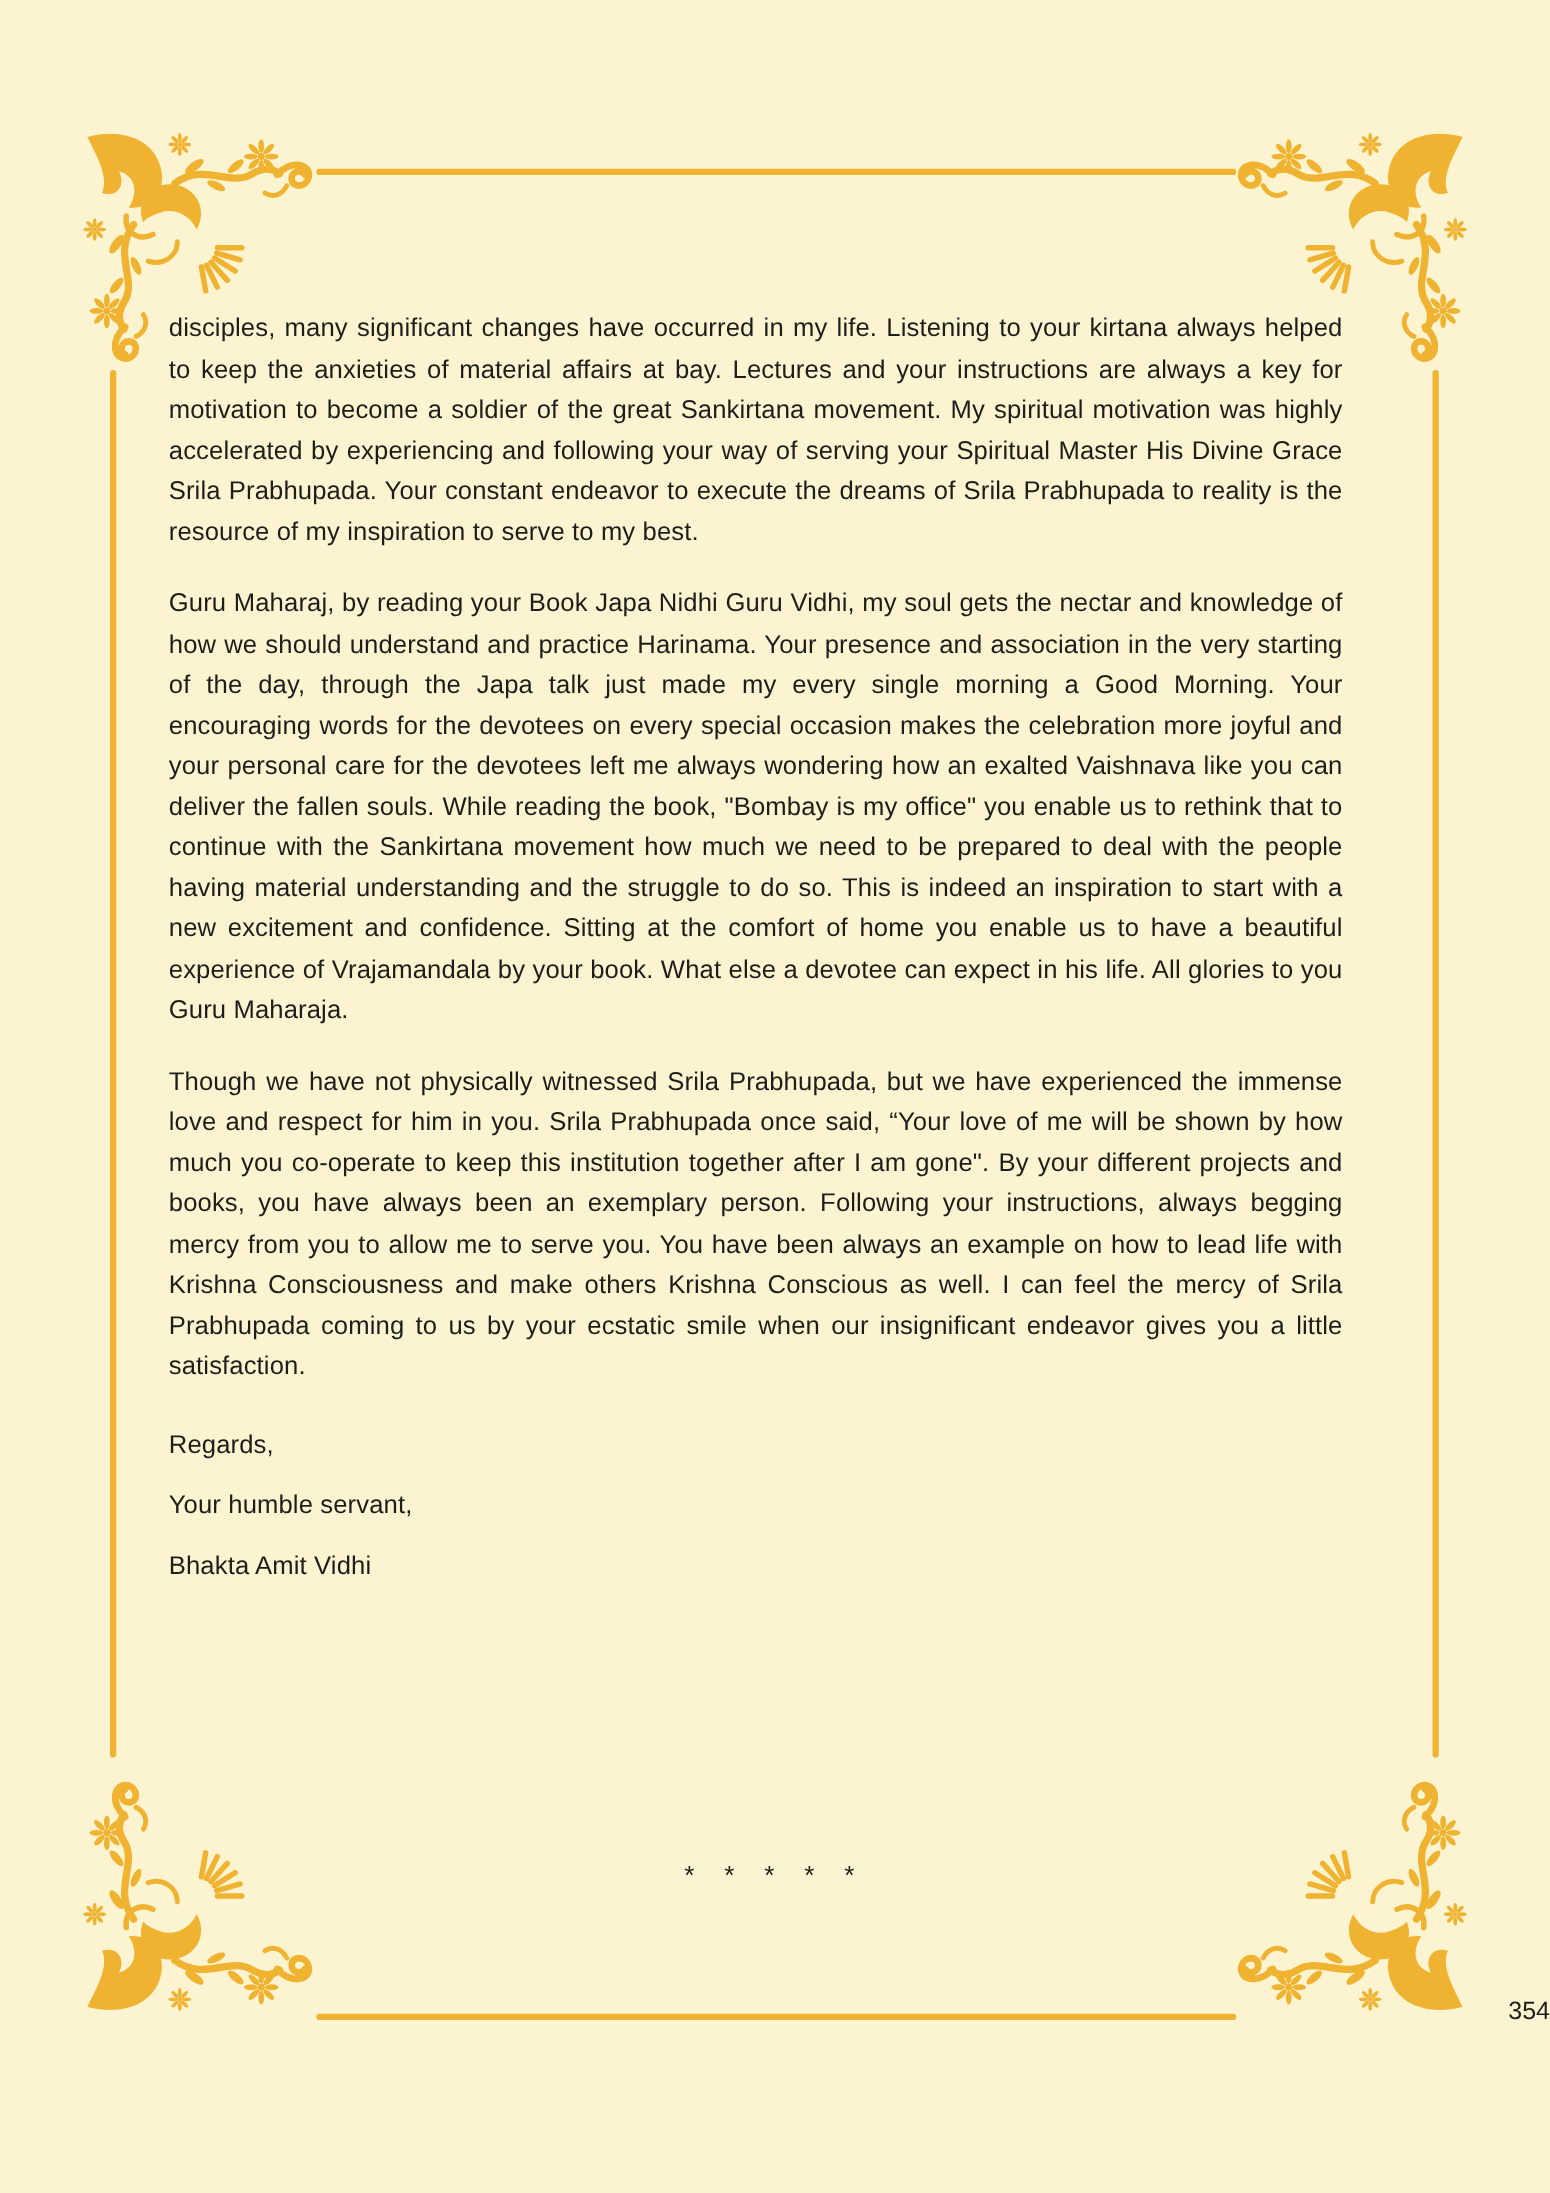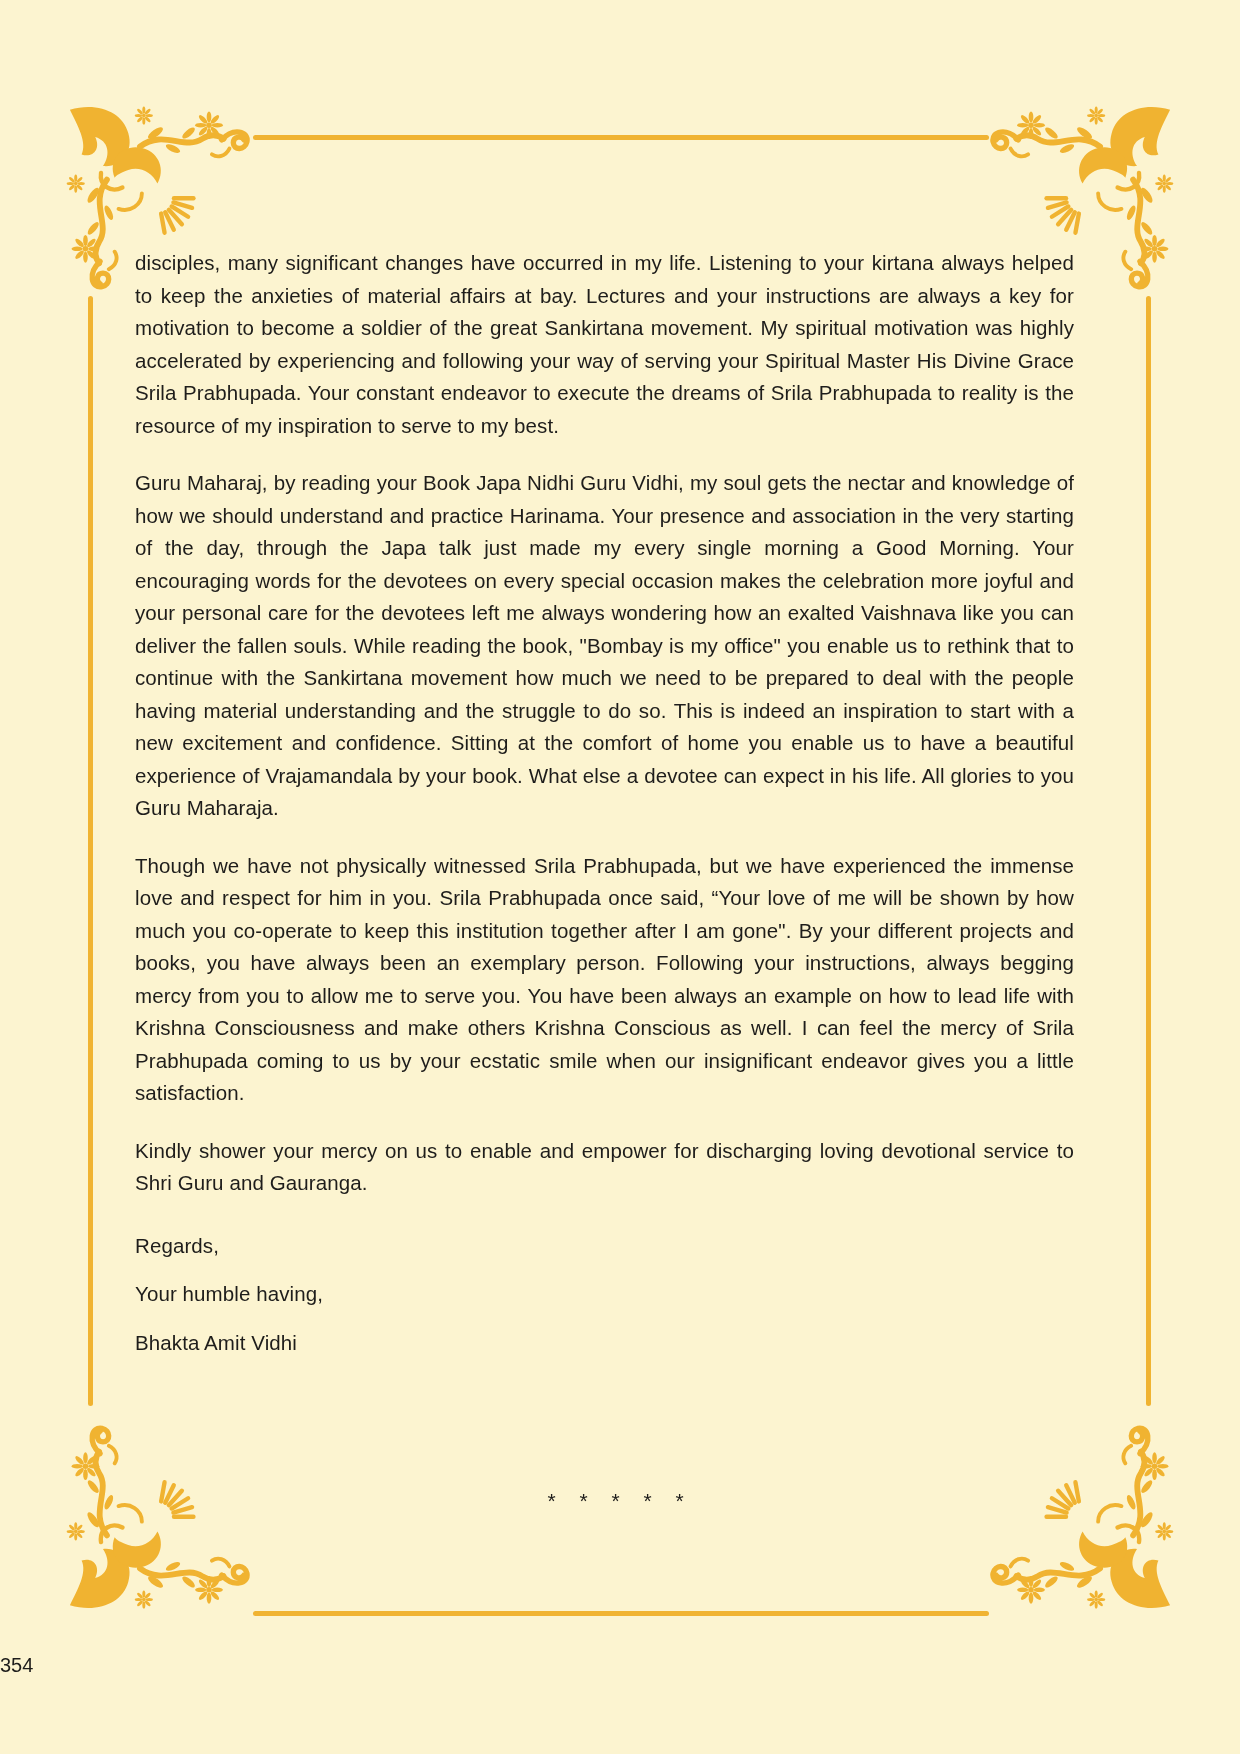--- a/index.html
+++ b/index.html
@@ -64,22 +64,22 @@
     left: 0; right: 0;
     top: 1489px;
     text-align: center;
     font-size: 21px;
     letter-spacing: 9px;
     color: var(--text);
   }
   .page-number {
     position: absolute;
     left: 0; right: 0;
-    top: 1654px;
-    text-align: left;
+    top: 1598px;
+    text-align: right;
     font-size: 20px;
     color: var(--text);
   }
   .svg-defs { position: absolute; width: 0; height: 0; overflow: hidden; }
 </style>
 </head>
 <body>
 
 <svg class="svg-defs" aria-hidden="true">
   <defs>
@@ -151,22 +151,21 @@
       <use href="#corner-ornament"></use>
     </svg>
   <svg class="ornament br" viewBox="0 0 200 220">
       <use href="#corner-ornament"></use>
     </svg>
 
   <div class="content">
     <p>disciples, many significant changes have occurred in my life. Listening to your kirtana always helped to keep the anxieties of material affairs at bay. Lectures and your instructions are always a key for motivation to become a soldier of the great Sankirtana movement. My spiritual motivation was highly accelerated by experiencing and following your way of serving your Spiritual Master His Divine Grace Srila Prabhupada. Your constant endeavor to execute the dreams of Srila Prabhupada to reality is the resource of my inspiration to serve to my best.</p>
     <p>Guru Maharaj, by reading your Book Japa Nidhi Guru Vidhi, my soul gets the nectar and knowledge of how we should understand and practice Harinama. Your presence and association in the very starting of the day, through the Japa talk just made my every single morning a Good Morning. Your encouraging words for the devotees on every special occasion makes the celebration more joyful and your personal care for the devotees left me always wondering how an exalted Vaishnava like you can deliver the fallen souls. While reading the book, "Bombay is my office" you enable us to rethink that to continue with the Sankirtana movement how much we need to be prepared to deal with the people having material understanding and the struggle to do so. This is indeed an inspiration to start with a new excitement and confidence. Sitting at the comfort of home you enable us to have a beautiful experience of Vrajamandala by your book. What else a devotee can expect in his life. All glories to you Guru Maharaja.</p>
     <p>Though we have not physically witnessed Srila Prabhupada, but we have experienced the immense love and respect for him in you. Srila Prabhupada once said, “Your love of me will be shown by how much you co-operate to keep this institution together after I am gone". By your different projects and books, you have always been an exemplary person. Following your instructions, always begging mercy from you to allow me to serve you. You have been always an example on how to lead life with Krishna Consciousness and make others Krishna Conscious as well. I can feel the mercy of Srila Prabhupada coming to us by your ecstatic smile when our insignificant endeavor gives you a little satisfaction.</p>
-    <p>Kindly shower your mercy on us to enable and empower for discharging loving devotional service to Shri Guru and Gauranga.</p>
     <p class="closing first">Regards,</p>
-    <p class="closing">Your humble having,</p>
+    <p class="closing">Your humble servant,</p>
     <p class="closing">Bhakta Amit Vidhi</p>
   </div>
 
   <div class="separator">* * * * *</div>
   <div class="page-number">354</div>
 
 </div>
 
 </body></html>

